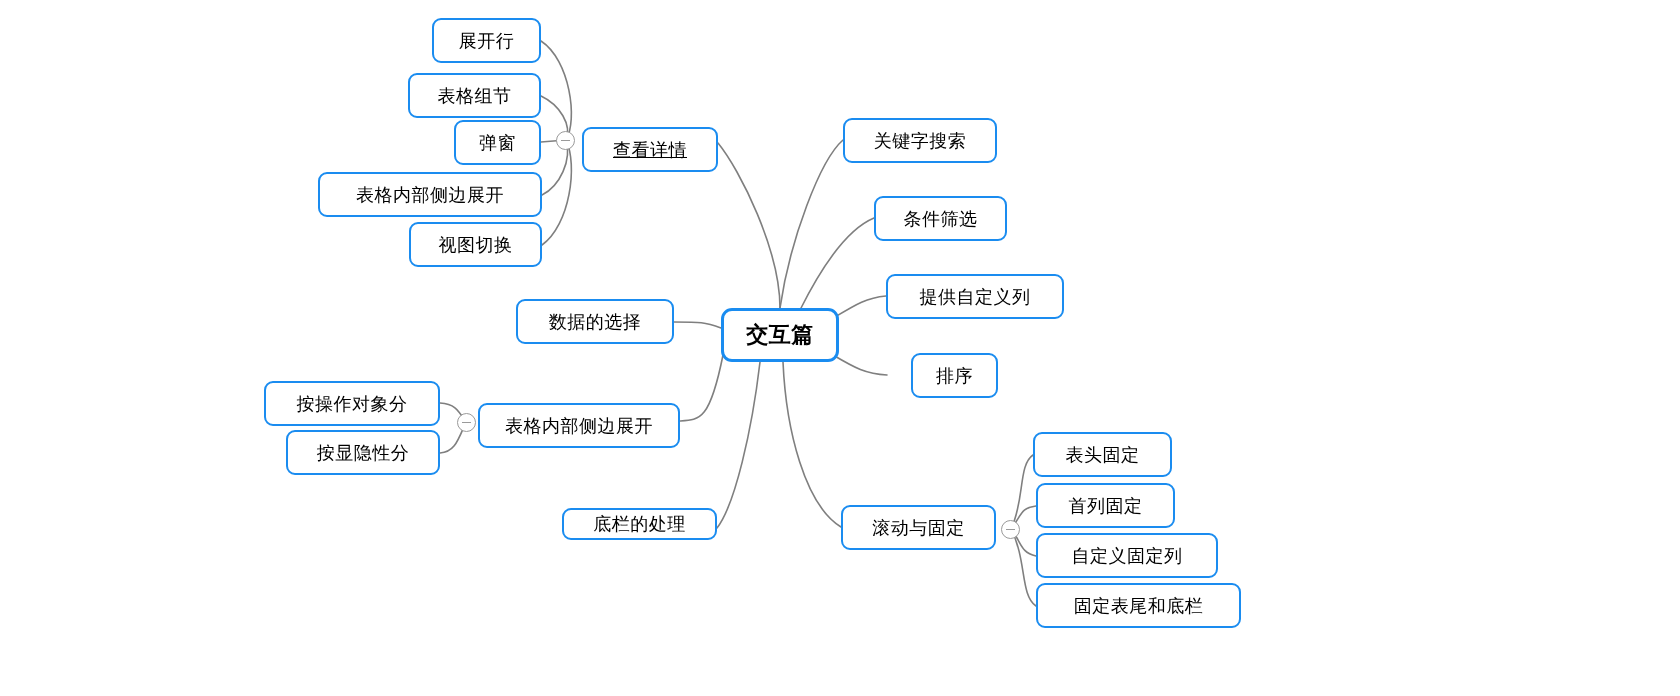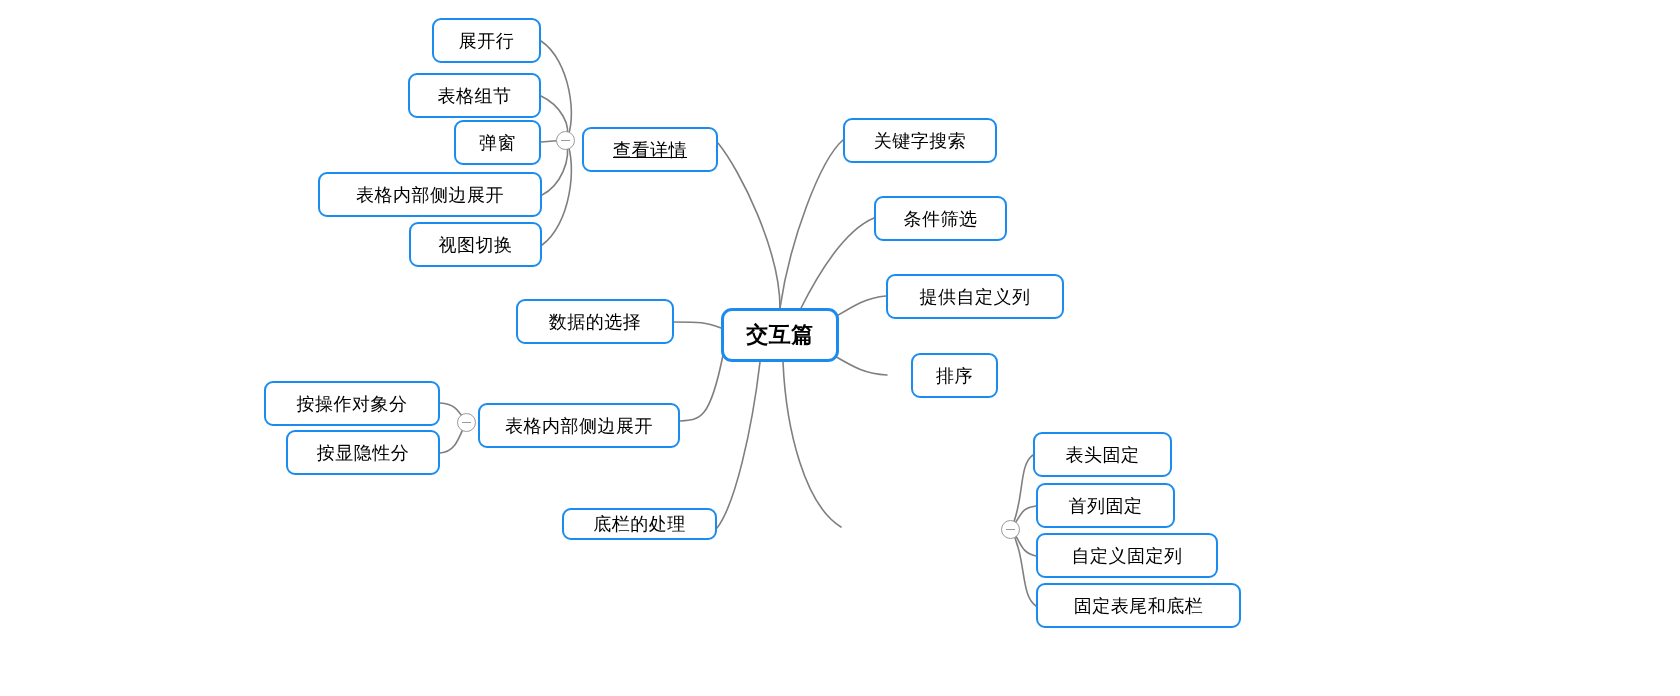--- a/index.html
+++ b/index.html
@@ -102,20 +102,21 @@
     <div class="node" style="left: 582px; top: 127px; width: 136px; height: 45px; text-decoration: underline;">查看详情</div>
     <div class="node" style="left: 843px; top: 118px; width: 154px; height: 45px;">关键字搜索</div>
     <div class="node" style="left: 874px; top: 196px; width: 133px; height: 45px;">条件筛选</div>
     <div class="node" style="left: 886px; top: 274px; width: 178px; height: 45px;">提供自定义列</div>
     <div class="node" style="left: 911px; top: 353px; width: 87px; height: 45px;">排序</div>
     <div class="node" style="left: 516px; top: 299px; width: 158px; height: 45px;">数据的选择</div>
     <div class="node" style="left: 264px; top: 381px; width: 176px; height: 45px;">按操作对象分</div>
     <div class="node" style="left: 286px; top: 430px; width: 154px; height: 45px;">按显隐性分</div>
     <div class="node" style="left: 478px; top: 403px; width: 202px; height: 45px;">表格内部侧边展开</div>
     <div class="node" style="left: 562px; top: 508px; width: 155px; height: 32px;">底栏的处理</div>
+    <div class="node" style="left: 841px; top: 505px; width: 155px; height: 45px;">滚动与固定</div>
     <div class="node" style="left: 1033px; top: 432px; width: 139px; height: 45px;">表头固定</div>
     <div class="node" style="left: 1036px; top: 483px; width: 139px; height: 45px;">首列固定</div>
     <div class="node" style="left: 1036px; top: 533px; width: 182px; height: 45px;">自定义固定列</div>
     <div class="node" style="left: 1036px; top: 583px; width: 205px; height: 45px;">固定表尾和底栏</div>
     <div class="collapse" style="left: 556px; top: 131px;">
       <span class="bar"></span>
     </div>
     <div class="collapse" style="left: 457px; top: 413px;">
       <span class="bar"></span>
     </div>

